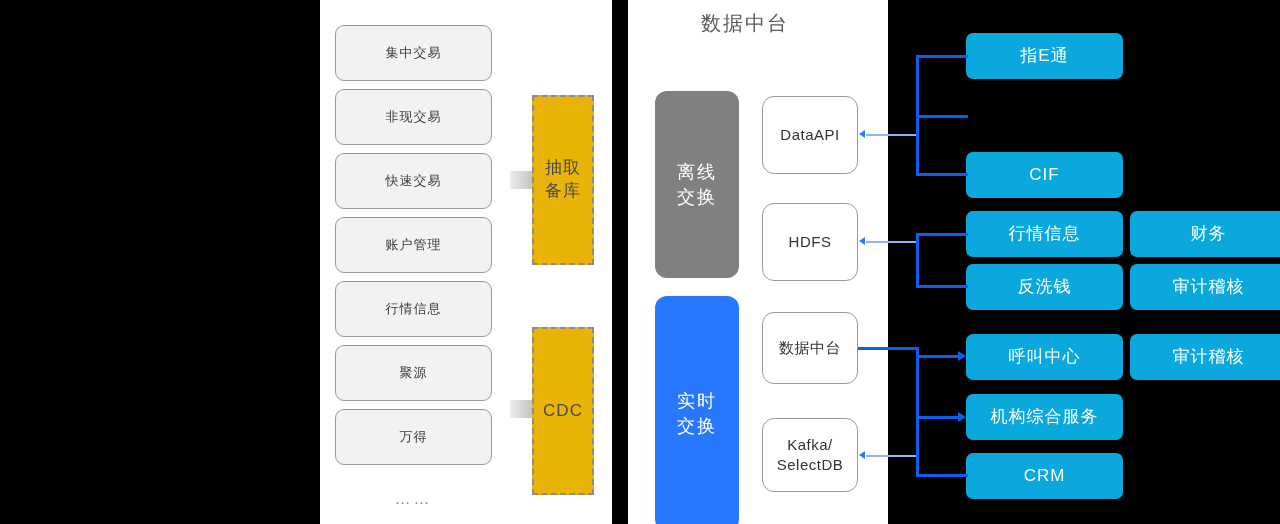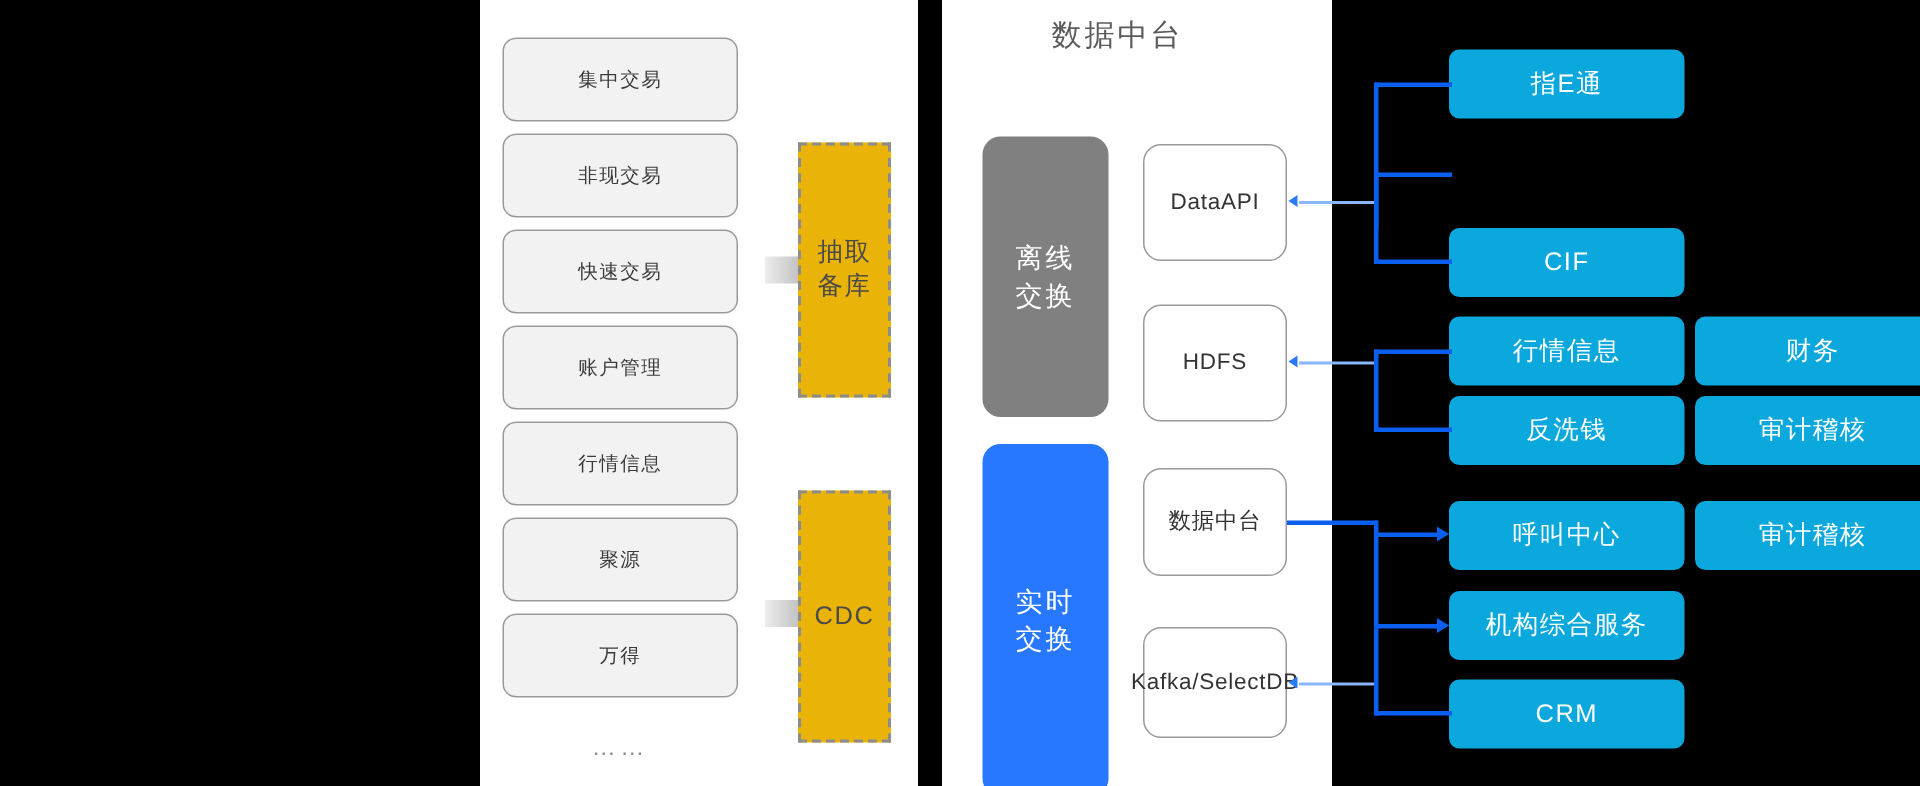--- a/index.html
+++ b/index.html
@@ -142,21 +142,21 @@
 
   <div class="box tech" style="top:96px;height:78px">
     <span>DataAPI</span>
   </div>
   <div class="box tech" style="top:203px;height:78px">
     <span>HDFS</span>
   </div>
   <div class="box tech" style="top:312px;height:72px">
     <span>数据中台</span>
   </div>
-  <div class="box tech" style="top:418px;height:74px;">
+  <div class="box tech" style="top:418px;height:74px;flex-direction:column">
     <span>Kafka/</span>
     <span>SelectDB</span>
   </div>
 
   <div class="box app col1" style="top:33px">
       <span>指E通</span>
     </div>
   <div class="box app col1" style="top:152px">
       <span>CIF</span>
     </div>

